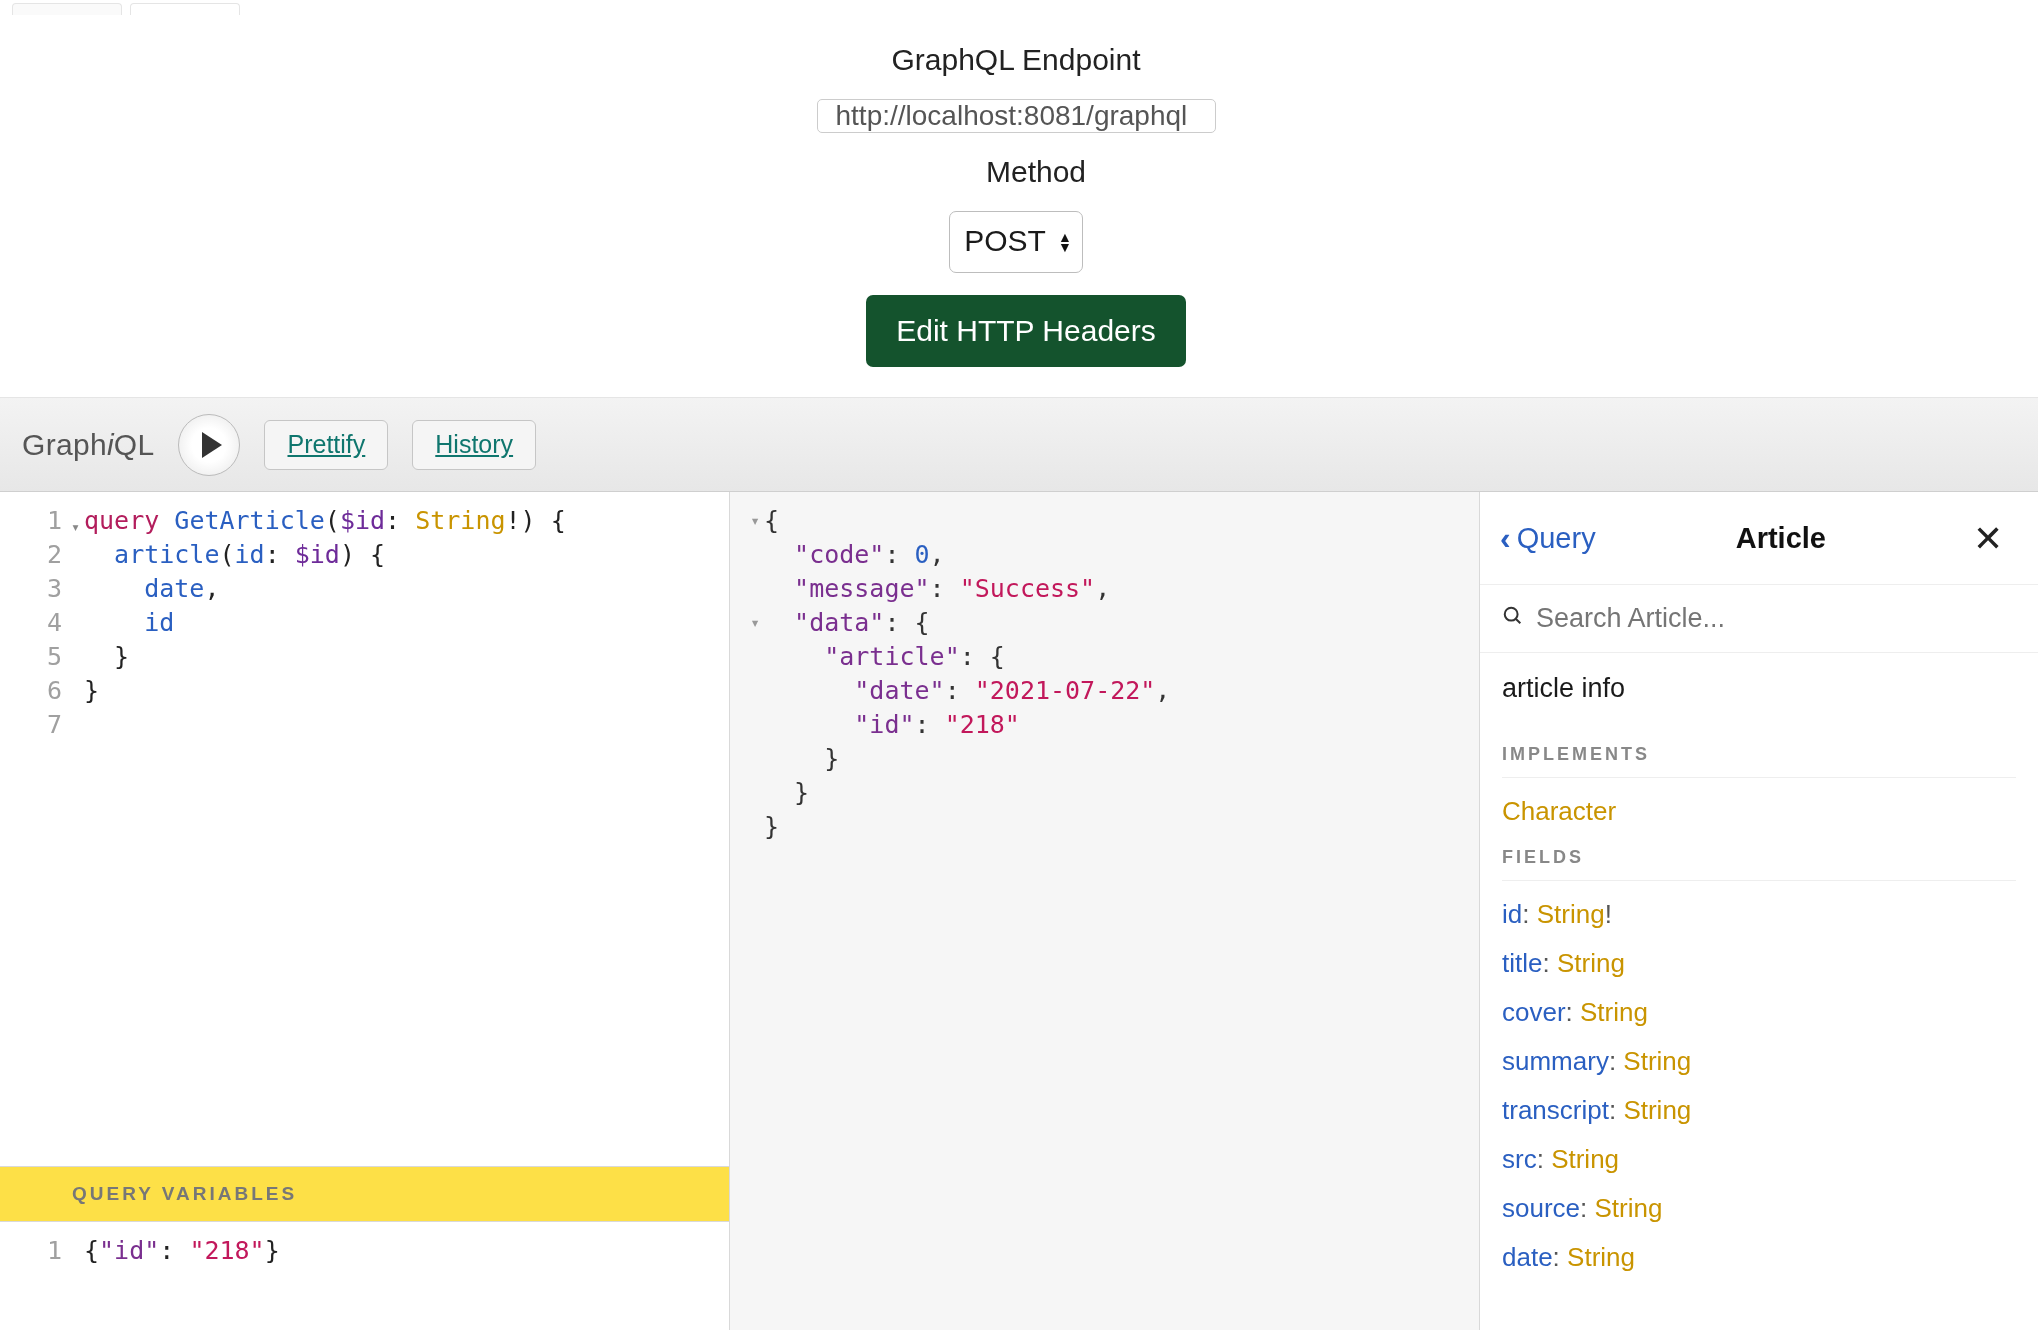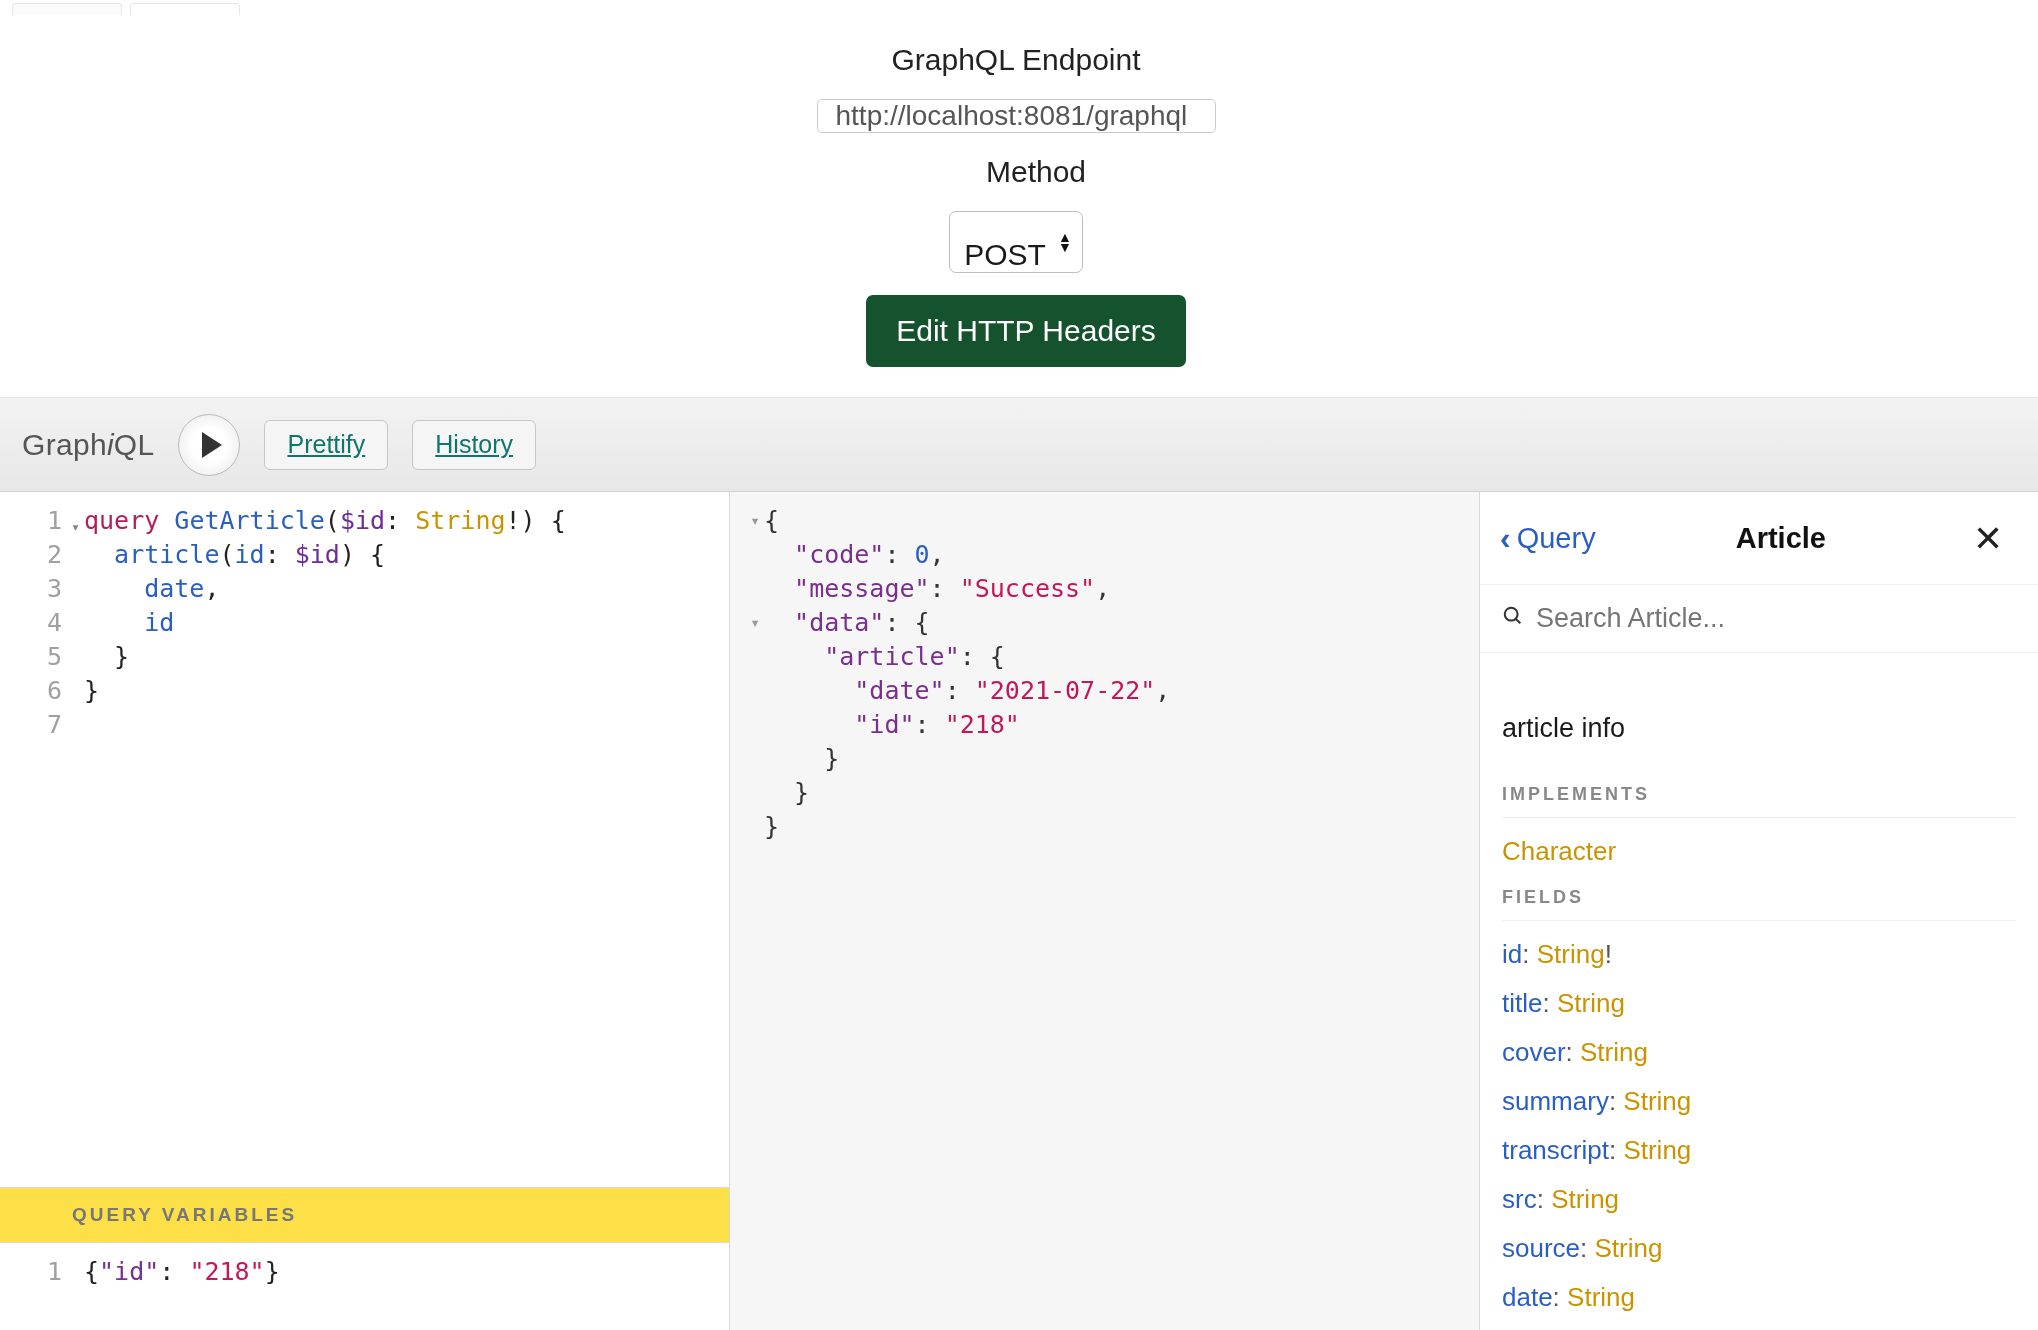--- a/index.html
+++ b/index.html
@@ -9,21 +9,21 @@
     
     .tab-strip { height: 15px; display: flex; align-items: flex-end; gap: 8px; padding-left: 12px; }
     .tab-stub { width: 110px; height: 12px; border: 1px solid #e5e5e5; border-bottom: none; border-radius: 4px 4px 0 0; background: #fafafa; }
     .tab-stub.active { background: #fff; }
 
     
     .endpoint-row { display: flex; align-items: center; padding: 28px 28px 30px 22px; gap: 22px; border-bottom: 1px solid #e5e5e5; flex-direction: column; }
     .endpoint-label { font-size: 30px; color: #222; white-space: nowrap; }
     .endpoint-input { flex: 1; height: 76px; font-size: 28px; padding: 0 18px; border: 1px solid #ccc; border-radius: 5px; color: #555; }
     .method-label { font-size: 30px; color: #222; margin-left: 40px; }
-    .method-select { position: relative; height: 62px; min-width: 128px; border: 1px solid #bdbdbd; border-radius: 7px; display: flex; align-items: flex-end; padding: 5px 36px 0 14px; font-size: 30px; background: #fff; cursor: pointer; }
+    .method-select { position: relative; height: 62px; min-width: 128px; border: 1px solid #bdbdbd; border-radius: 7px; display: flex; align-items: flex-start; padding: 12px 36px 0 14px; font-size: 30px; background: #fff; cursor: pointer; }
     .method-select .arrows { position: absolute; right: 10px; top: 50%; transform: translateY(-50%); display: flex; flex-direction: column; line-height: 10px; font-size: 14px; color: #111; }
     .btn-headers { height: 72px; padding: 0 30px; font-size: 30px; color: #fff; background: #14532d; border: none; border-radius: 7px; cursor: pointer; margin-left: 20px; }
 
     
     .graphiql-bar { height: 94px; background: linear-gradient(#f3f3f3, #e7e7e7); border-bottom: 1px solid #cfcfcf; display: flex; align-items: center; padding-left: 22px; gap: 24px; }
     .graphiql-title { font-size: 30px; color: #555; font-weight: 500; letter-spacing: 0.3px; display: inline-flex; align-items: baseline; }
     .graphiql-title .i { font-style: italic; }
     .play-button { width: 62px; height: 62px; border-radius: 50%; background: radial-gradient(#fff 40%, #e5e5e5); border: 1px solid #bbb; display: flex; align-items: center; justify-content: center; cursor: pointer; }
     .play-button .tri { width: 0; height: 0; border-left: 20px solid #333; border-top: 13px solid transparent; border-bottom: 13px solid transparent; margin-left: 5px; }
     .tbbtn { height: 50px; padding: 0 22px; font-size: 25px; color: #0f766e; background: #f5f5f5; border: 1px solid #c6c6c6; border-radius: 6px; cursor: pointer; text-decoration: underline; }
@@ -62,21 +62,21 @@
     .docs { background: #fff; display: flex; flex-direction: column; border-top: 1px solid transparent; }
     .docs-header { height: 92px; display: flex; align-items: center; justify-content: space-between; padding: 0 28px 0 20px; border-bottom: 1px solid #eee; }
     .docs-back { display: flex; align-items: center; gap: 6px; color: #2a5fc1; font-size: 29px; cursor: pointer; }
     .docs-back .chev { font-size: 32px; font-weight: 600; }
     .docs-title { font-size: 29px; font-weight: 700; color: #111; }
     .docs-close { width: 44px; height: 44px; display: flex; align-items: center; justify-content: center; font-size: 36px; cursor: pointer; color: #222; }
     .docs-search { height: 68px; display: flex; align-items: center; gap: 12px; border-bottom: 1px solid #eee; padding: 0 22px; }
     .docs-search .mag { font-size: 26px; color: #444; }
     .docs-search input { border: none; outline: none; font-size: 27px; color: #555; flex: 1; }
     .docs-content { padding: 20px 22px; font-size: 27px; overflow: auto; }
-    .docs-desc { margin-bottom: 40px; margin-top: 40px; }
+    .docs-desc { margin-bottom: 40px; }
     .section-label { font-size: 18px; letter-spacing: 3px; color: #888; margin: 20px 0 16px; font-weight: 600; border-bottom: 1px solid #eee; padding-bottom: 12px; }
     .doc-link { color: #c99400; cursor: pointer; }
     .field-row { margin: 18px 0; font-size: 26px; }
     .field-name { color: #2a5fc1; cursor: pointer; }
     .field-sep { color: #555; }
     .field-type { color: #c99400; cursor: pointer; }
   </style>
 </head>
 <body>
 

